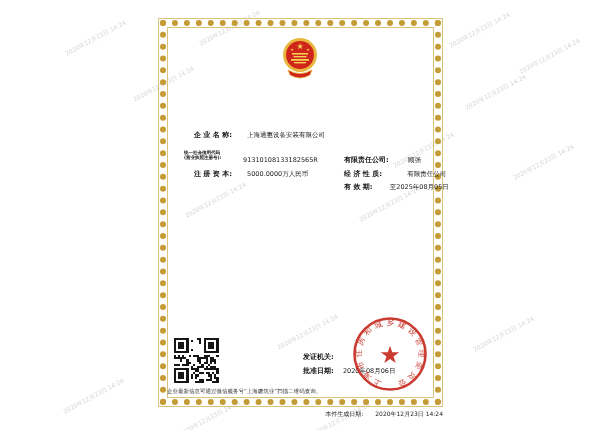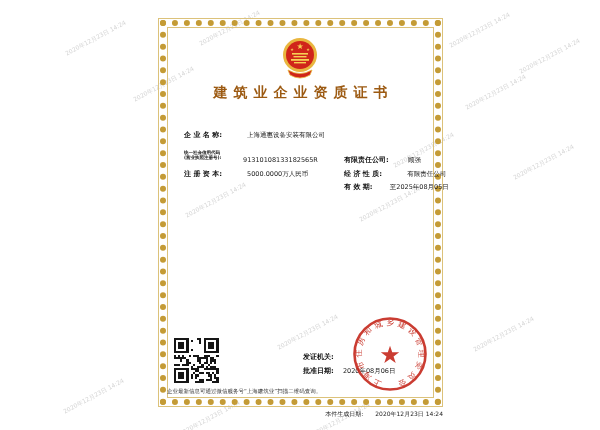--- a/index.html
+++ b/index.html
@@ -18,21 +18,21 @@
   .frame-in { width:100%; height:100%; border:1px solid #dcc27a; }
 
   .emblem { position:absolute; left:281px; top:36px; width:38px; height:44px; }
 
   .title { position:absolute; left:158px; top:84px; width:285px; text-align:center;
            font-size:14px; font-weight:bold; color:#9c5a12; letter-spacing:6px;
            padding-left:6px; }
 
   .row { position:absolute; white-space:nowrap; line-height:9px; }
   .row-label { font-weight:bold; font-size:7px; color:#121212; display:inline-block; }
-  .lbl-w { width:58px; }
+  .lbl-w { width:58px;text-align:center; }
   .row-value { font-size:6.5px; color:#1a1a1a; }
   .small-label { font-size:4.5px; line-height:5px; font-weight:bold; color:#121212; }
 
   .qr { position:absolute; left:173px; top:338px; width:46px; height:45px; }
   .qr-note { position:absolute; left:167px; top:388px; font-size:5.5px; color:#333;
              white-space:nowrap; }
 
   .seal { position:absolute; left:351px; top:315px; width:78px; height:78px; opacity:.9; }
 
   .gen-line { position:absolute; right:157px; top:409px; font-size:6px; color:#222;
@@ -72,21 +72,20 @@
     <text x="19" y="13" font-size="8" text-anchor="middle" fill="#f6d053">★</text>
     <text x="11" y="15" font-size="4" text-anchor="middle" fill="#f6d053">★</text>
     <text x="27" y="15" font-size="4" text-anchor="middle" fill="#f6d053">★</text>
     <rect x="11" y="17" width="16" height="1.6" fill="#f6d053"></rect>
     <rect x="12.5" y="20" width="13" height="1.4" fill="#f6d053"></rect>
     <rect x="10" y="23" width="18" height="1.8" fill="#f6d053"></rect>
     <rect x="13" y="26" width="12" height="1.4" fill="#f6d053"></rect>
     <path d="M7,34 Q19,41 31,34 L29,39 Q19,45 9,39 Z" fill="#d0251a" stroke="#e9b63f" stroke-width="0.8"></path>
   </svg>
 
-  <div class="title">建筑业企业资质证书</div>
 
   <div class="row" style="left:184px;top:127px">
     <span class="row-label lbl-w">企 业 名 称:</span>
     <span class="row-value">上海通惠设备安装有限公司</span>
   </div>
   <div class="row" style="left:184px;top:150px">
     <div class="small-label">
       <div>统一社会信用代码</div>
       <div>(营业执照注册号):</div>
     </div>

